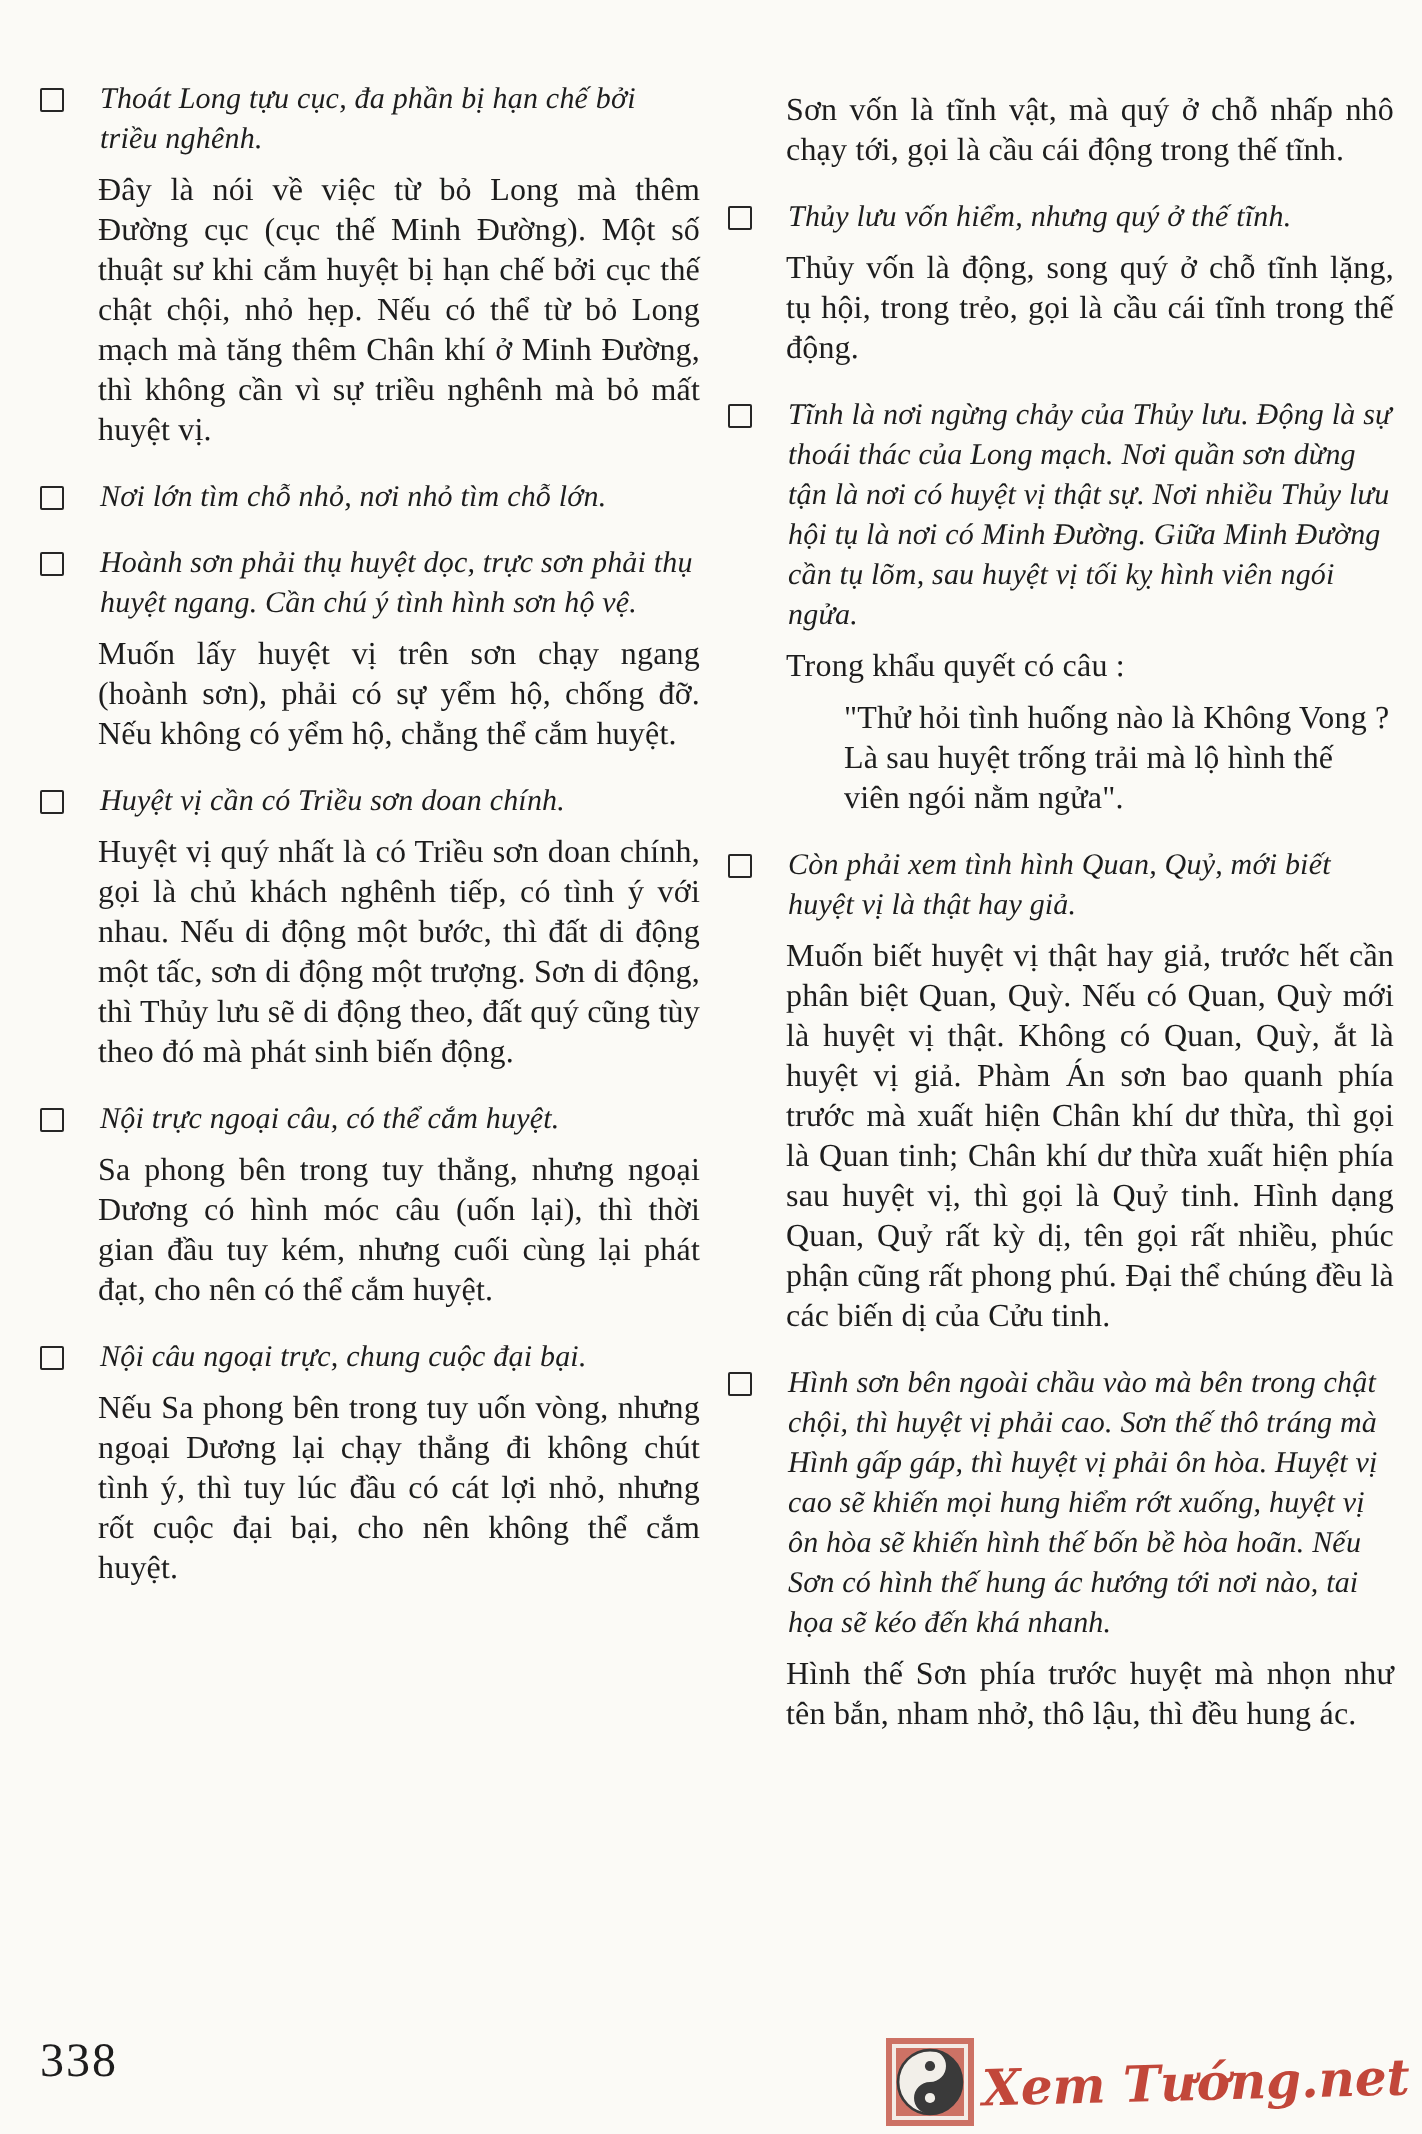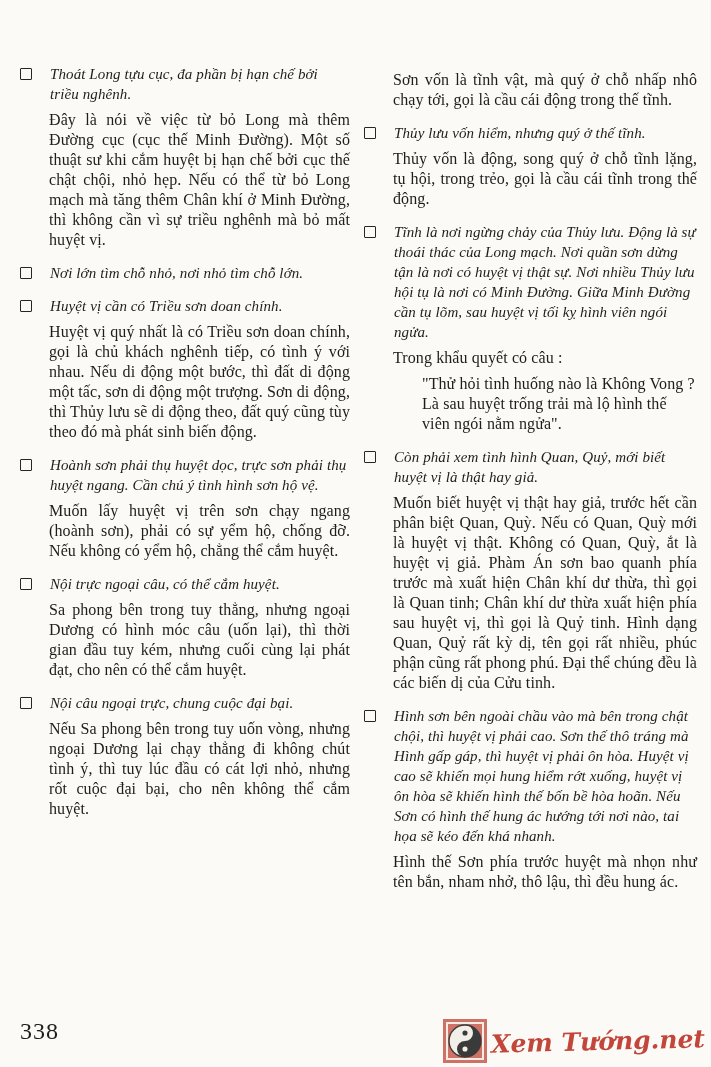--- a/index.html
+++ b/index.html
@@ -12,21 +12,20 @@
     position:relative;
     width:711px;height:1067px;
     background:#fbfaf6;
     color:#1d1d1d;
     overflow:hidden;
   }
   .cols{
     display:flex;
     gap:14px;
     padding:40px 12px 0 20px;
-    margin-top:24px;
   }
   .col{flex:1;min-width:0;}
   .col-left{flex:0 0 330px;}
   .col-right{flex:0 0 333px;}
   section.entry{margin:0 0 13px 0;}
   .head-row{display:flex;align-items:flex-start;}
   .bullet{
     flex:0 0 auto;
     width:10px;height:10px;
     border:1.7px solid #262626;
@@ -100,31 +99,31 @@
       <section class="entry">
         <div class="head-row">
           <span class="bullet"></span>
           <h3 class="head">Nơi lớn tìm chỗ nhỏ, nơi nhỏ tìm chỗ lớn.</h3>
         </div>
       </section>
 
       <section class="entry">
         <div class="head-row">
           <span class="bullet"></span>
-          <h3 class="head">Huyệt vị cần có Triều sơn doan chính.</h3>
+          <h3 class="head">Hoành sơn phải thụ huyệt dọc, trực sơn phải thụ huyệt ngang. Cần chú ý tình hình sơn hộ vệ.</h3>
         </div>
-        <p class="body">Huyệt vị quý nhất là có Triều sơn doan chính, gọi là chủ khách nghênh tiếp, có tình ý với nhau. Nếu di động một bước, thì đất di động một tấc, sơn di động một trượng. Sơn di động, thì Thủy lưu sẽ di động theo, đất quý cũng tùy theo đó mà phát sinh biến động.</p>
+        <p class="body">Muốn lấy huyệt vị trên sơn chạy ngang (hoành sơn), phải có sự yểm hộ, chống đỡ. Nếu không có yểm hộ, chẳng thể cắm huyệt.</p>
       </section>
 
       <section class="entry">
         <div class="head-row">
           <span class="bullet"></span>
-          <h3 class="head">Hoành sơn phải thụ huyệt dọc, trực sơn phải thụ huyệt ngang. Cần chú ý tình hình sơn hộ vệ.</h3>
+          <h3 class="head">Huyệt vị cần có Triều sơn doan chính.</h3>
         </div>
-        <p class="body">Muốn lấy huyệt vị trên sơn chạy ngang (hoành sơn), phải có sự yểm hộ, chống đỡ. Nếu không có yểm hộ, chẳng thể cắm huyệt.</p>
+        <p class="body">Huyệt vị quý nhất là có Triều sơn doan chính, gọi là chủ khách nghênh tiếp, có tình ý với nhau. Nếu di động một bước, thì đất di động một tấc, sơn di động một trượng. Sơn di động, thì Thủy lưu sẽ di động theo, đất quý cũng tùy theo đó mà phát sinh biến động.</p>
       </section>
 
       <section class="entry">
         <div class="head-row">
           <span class="bullet"></span>
           <h3 class="head">Nội trực ngoại câu, có thể cắm huyệt.</h3>
         </div>
         <p class="body">Sa phong bên trong tuy thẳng, nhưng ngoại Dương có hình móc câu (uốn lại), thì thời gian đầu tuy kém, nhưng cuối cùng lại phát đạt, cho nên có thể cắm huyệt.</p>
       </section>
 

